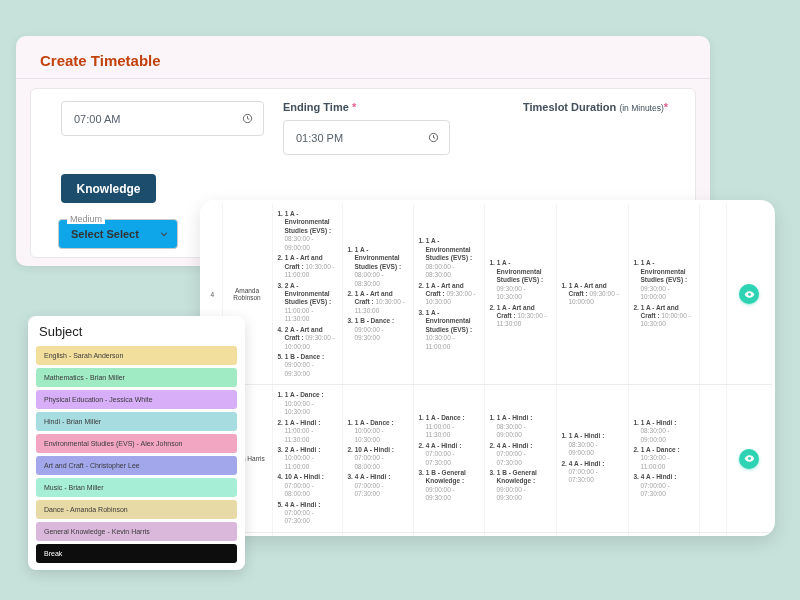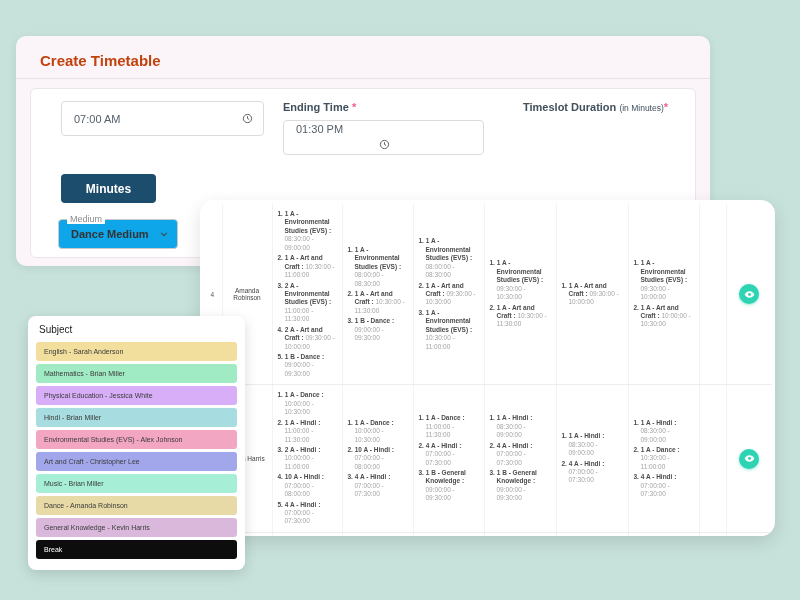--- a/index.html
+++ b/index.html
@@ -15,21 +15,21 @@
     background:#fff; border:1px solid #eae6ea; border-radius:6px; }
   .field { position:absolute; top:12px; }
   .field-label { font-size:11px; font-weight:700; color:#41505c; margin-bottom:7px; white-space:nowrap; }
   .field-label .small { font-size:8.5px; font-weight:400; color:#41505c; }
   .req { color:#f05d8d; font-weight:700; }
   .input-box { height:35px; background:#fff; border:1px solid #dcdcdc; border-radius:4px;
     display:flex; align-items:center; padding:0 10px 0 12px; }
   .input-value { flex:1; font-size:11px; color:#55606a; background:transparent; border:none; outline:none;
     font-family:"Liberation Sans", sans-serif; width:100%; }
   .f1 { left:30px; } .f1 .input-box { width:203px; }
-  .f2 { left:252px; } .f2 .input-box { width:201px;flex-direction:column; }
+  .f2 { left:252px; } .f2 .input-box { width:167px; }
   .f3 { left:492px; } .f3 .input-box { width:196px; }
   .gen-btn { position:absolute; left:30px; top:85px; width:95px; height:29px; background:#1d4d6d;
     color:#fff; font-size:12px; font-weight:700; border:none; border-radius:4px; cursor:pointer;
     font-family:"Liberation Sans", sans-serif; }
   .medium-select { position:absolute; left:27px; top:130px; width:120px; height:30px;
     border:1px solid #c9c9c9; border-radius:4px; background:#0ea5e9; display:flex; align-items:center;
     padding:0 8px 0 12px; cursor:pointer; }
   .medium-label { position:absolute; top:-6px; left:8px; font-size:9px; color:#8a8a8a; background:#fff; padding:0 3px; }
   .medium-value { flex:1; font-size:11px; font-weight:700; color:#333; }
 
@@ -45,21 +45,21 @@
   .entry { font-size:6.5px; line-height:1.3; margin:2px 0; padding-left:7px; text-indent:-7px; }
   .entry b { color:#4b4b4b; font-weight:700; }
   .entry .tm { color:#a3a3a3; }
   .eye-btn { width:20px; height:20px; border-radius:50%; background:#2ed3b4; border:none; cursor:pointer;
     display:flex; align-items:center; justify-content:center; margin:0 auto;
     box-shadow:0 1px 3px rgba(46,211,180,.5); }
 
   
   .legend-card { position:absolute; left:28px; top:316px; width:217px; height:254px;
     background:#fff; border-radius:8px; box-shadow:0 4px 14px rgba(0,0,0,.14); z-index:3; padding:7px 8px; }
-  .legend-title { font-size:10px; color:#222; margin:1px 0 7px 3px; }
+  .legend-title { font-size:13px; color:#222; margin:1px 0 7px 3px; }
   .legend-row { height:19px; line-height:19px; border-radius:3px; margin-bottom:3px;
     font-size:7px; color:#3a3a3a; padding-left:8px; overflow:hidden; white-space:nowrap; }
 </style>
 </head>
 <body>
 
 <div class="create-card">
   <div class="create-title">Create Timetable</div>
   <div class="create-divider"></div>
 
@@ -93,25 +93,25 @@
       </div>
     </div>
 
     <div class="field f3">
       <div class="field-label">
         <span>Timeslot Duration</span>
         <span class="small">(in Minutes)</span><span class="req">*</span>
       </div>
     </div>
 
-    <button class="gen-btn">Minutes</button>
+    <button class="gen-btn">Knowledge</button>
 
     <div class="medium-select">
       <span class="medium-label">Medium</span>
-      <span class="medium-value">Dance Medium</span>
+      <span class="medium-value">Select Select</span>
       <span>
         <svg width="10" height="10" viewBox="0 0 24 24" fill="none" stroke="#444" stroke-width="2.5">
           <path d="M5 9l7 7 7-7"></path>
           </svg>
       </span>
     </div>
   </div>
 </div>
 
 <div class="table-card">

